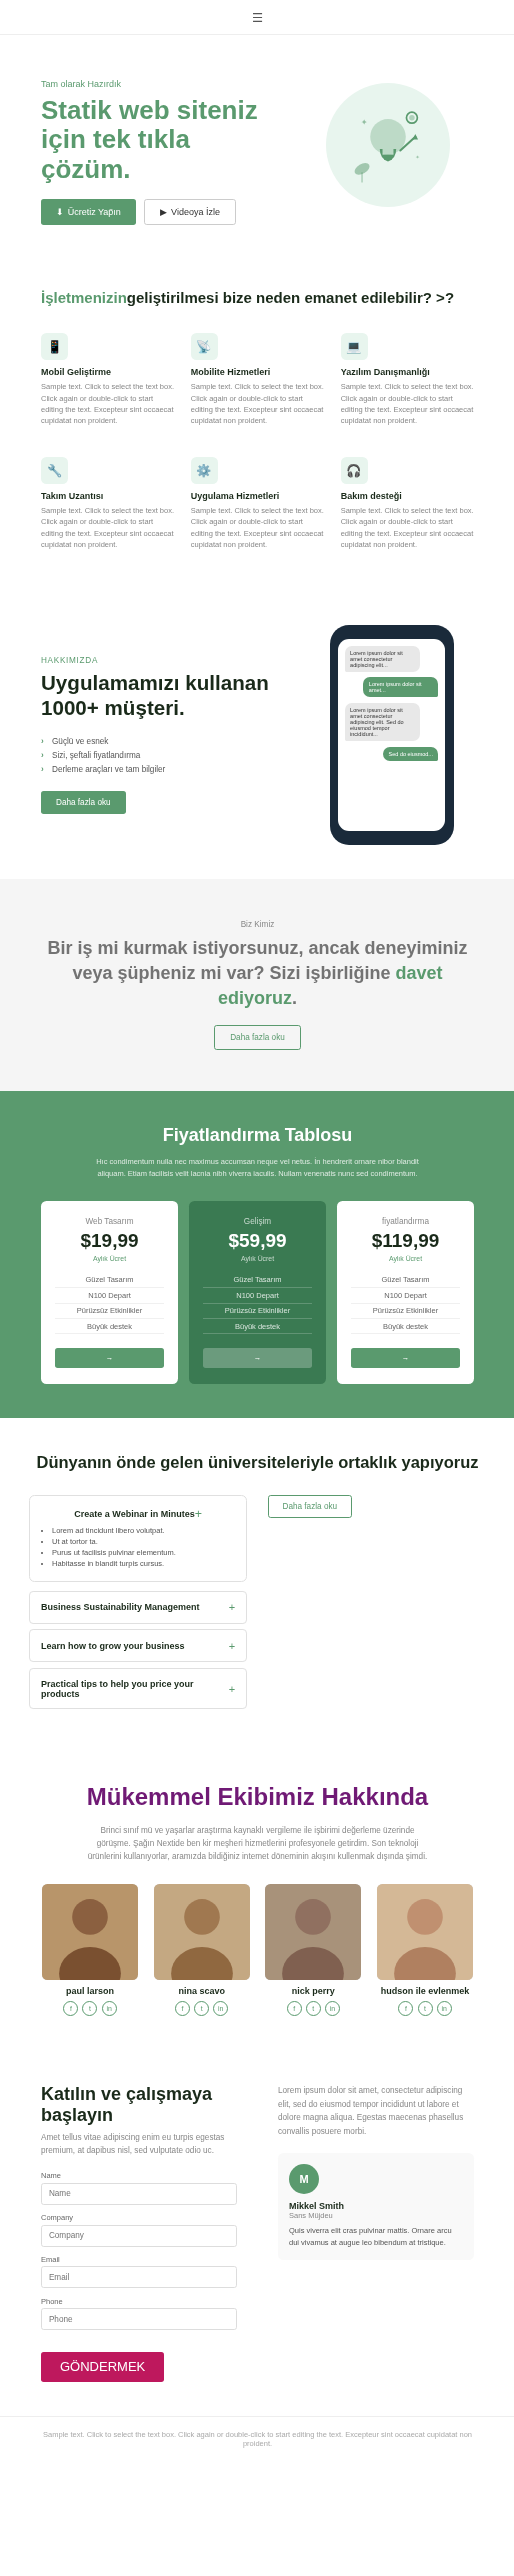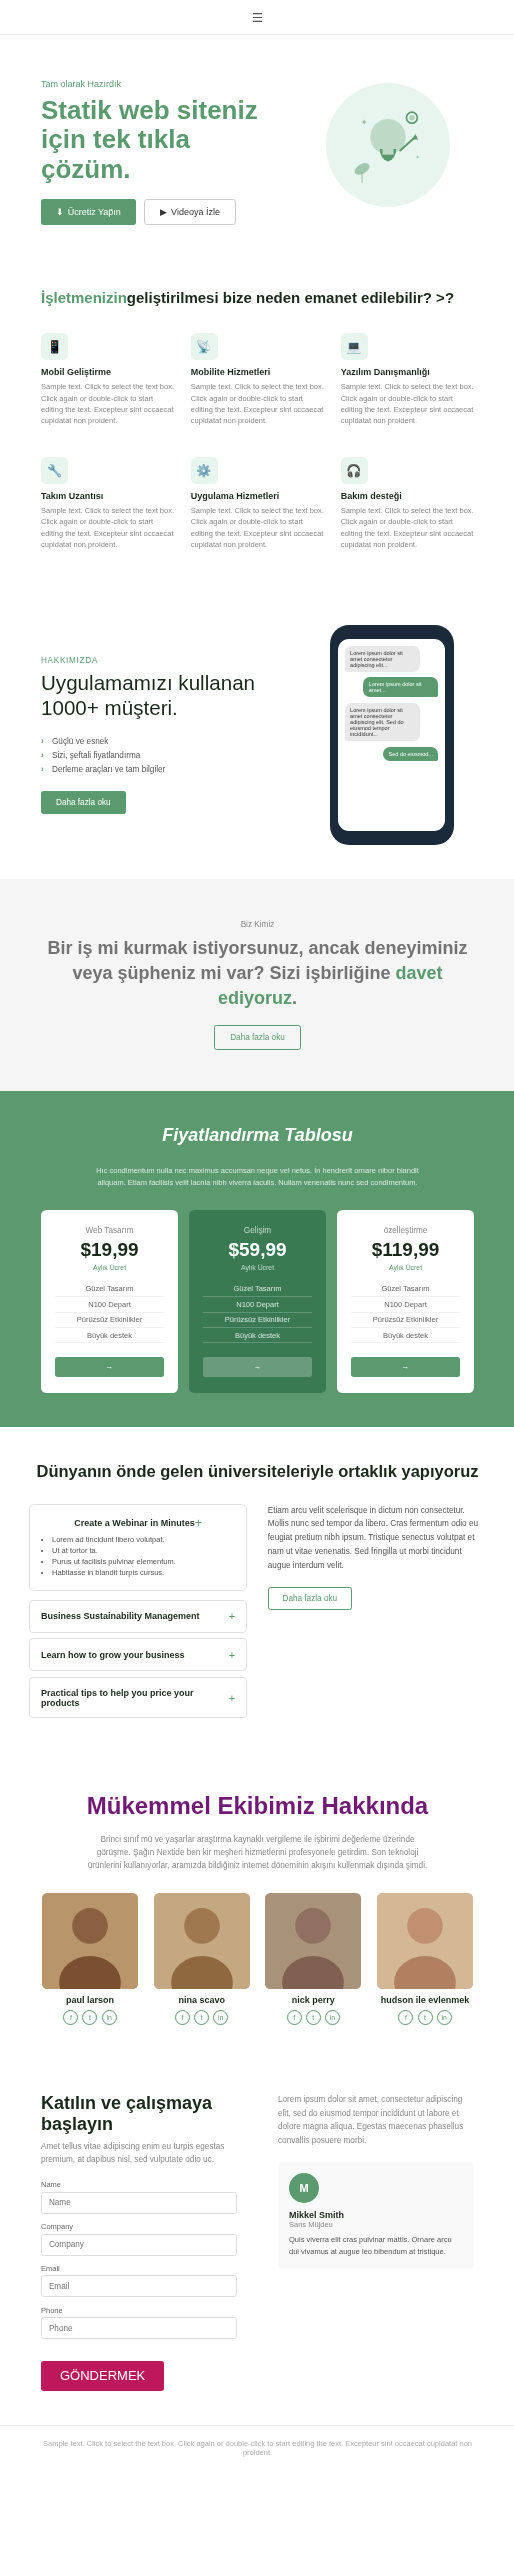--- a/index.html
+++ b/index.html
@@ -26,41 +26,41 @@
     .features-grid { display: grid; grid-template-columns: repeat(3, 1fr); gap: 16.5px; }
     .feature-card { padding: 6.9px 0; }
     .feature-icon { width: 27.4px; height: 27.4px; background: #e8f5ee; border-radius: 5.5px; display: flex; align-items: center; justify-content: center; margin-bottom: 6.9px; color: #5a9a6e; font-size: 12.4px; }
     .feature-title { font-size: 9px; font-weight: 700; margin-bottom: 4.1px; color: #1a2a1a; }
     .feature-desc { font-size: 7.5px; color: #888; line-height: 1.5; }
 
     
     .about-section { padding: 34px 41px; display: flex; gap: 27.4px; align-items: center; }
     .about-left { flex: 1; }
     .about-tag { font-size: 8.2px; color: #5a9a6e; text-transform: uppercase; margin-bottom: 5.5px; letter-spacing: 0.7px; }
-    .about-title { font-size: 20.6px; font-weight: 400; line-height: 1.2; color: #1a2a1a; margin-bottom: 13.7px; }
+    .about-title { font-size: 20.6px; font-weight: 700; line-height: 1.2; color: #1a2a1a; margin-bottom: 13.7px; }
     .about-list { list-style: none; margin-bottom: 13.7px; }
     .about-list li { font-size: 8.2px; color: #555; padding: 2.7px 0; padding-left: 11px; position: relative; }
     .about-list li::before { content: '›'; position: absolute; left: 0; color: #5a9a6e; font-weight: bold; }
     .btn-green { background: #5a9a6e; color: #fff; border: none; padding: 6.9px 15px; border-radius: 2.7px; font-size: 8.2px; cursor: pointer; }
     .about-right { width: 165px; }
     .phone-mockup { width: 124px; height: 220px; background: #1a2a3a; border-radius: 19px; margin: 0 auto; position: relative; overflow: hidden; padding: 13.7px 8.2px; }
     .phone-screen { background: #fff; border-radius: 11px; height: 100%; padding: 6.9px; display: flex; flex-direction: column; gap: 5.5px; }
     .chat-bubble-left { background: #e8e8e8; border-radius: 6.9px 6.9px 6.9px 1.4px; padding: 4.1px 5.5px; font-size: 5.5px; color: #333; max-width: 80%; }
     .chat-bubble-right { background: #5a9a6e; border-radius: 6.9px 6.9px 1.4px 6.9px; padding: 4.1px 5.5px; font-size: 5.5px; color: #fff; max-width: 80%; align-self: flex-end; }
 
     
     .biz-section { background: #f5f5f5; padding: 41px; text-align: center; }
     .biz-tag { font-size: 8.2px; color: #888; margin-bottom: 6.9px; }
     .biz-title { font-size: 18px; font-weight: 700; line-height: 1.4; color: #1a2a1a; margin-bottom: 13.7px; }
     .biz-title span { color: #737373; }
     .btn-outline-green { background: transparent; color: #5a9a6e; border: 0.7px solid #5a9a6e; padding: 6.9px 15px; border-radius: 2.7px; font-size: 8.2px; cursor: pointer; }
 
     
     .pricing-section { background: #5a9a6e; padding: 34px 41px; text-align: center; }
-    .pricing-title { font-size: 18px; font-weight: 800; color: #fff; margin-bottom: 19px; font-style: italic; }
+    .pricing-title { font-size: 18px; font-weight: 800; color: #fff; margin-bottom: 10px; }
     .pricing-desc { font-size: 7.5px; color: rgba(255,255,255,0.8); margin-bottom: 20.6px; max-width: 343px; margin-left: auto; margin-right: auto; line-height: 1.6; }
     .pricing-cards { display: flex; gap: 11px; justify-content: center; }
     .pricing-card { background: #fff; border-radius: 5.5px; padding: 16.5px 13.7px; flex: 1; text-align: center; max-width: 137px; }
     .pricing-card.featured { background: #3a7a52; color: #fff; }
     .pricing-plan { font-size: 8.2px; color: #888; margin-bottom: 4.1px; }
     .pricing-card.featured .pricing-plan { color: rgba(255,255,255,0.7); }
     .pricing-price { font-size: 19px; font-weight: 800; color: #1a2a1a; margin-bottom: 2.7px; }
     .pricing-card.featured .pricing-price { color: #fff; }
     .pricing-period { font-size: 6.9px; color: #5a9a6e; margin-bottom: 11px; }
     .pricing-card.featured .pricing-period { color: rgba(255,255,255,0.7); }
@@ -267,21 +267,21 @@
     <div class="pricing-period">Aylık Ücret</div>
     <ul class="pricing-features">
           <li>Güzel Tasarım</li>
           <li>N100 Depart</li>
           <li>Pürüzsüz Etkinlikler</li>
           <li>Büyük destek</li>
         </ul>
     <button class="btn-pricing">→</button>
   </div>
       <div class="pricing-card">
-    <div class="pricing-plan">özelleştirme</div>
+    <div class="pricing-plan">fiyatlandırma</div>
     <div class="pricing-price">$119,99</div>
     <div class="pricing-period">Aylık Ücret</div>
     <ul class="pricing-features">
           <li>Güzel Tasarım</li>
           <li>N100 Depart</li>
           <li>Pürüzsüz Etkinlikler</li>
           <li>Büyük destek</li>
         </ul>
     <button class="btn-pricing">→</button>
   </div>
@@ -313,21 +313,20 @@
     <span class="accordion-label">Learn how to grow your business</span>
     <span class="accordion-icon">+</span>
   </div>
           <div class="accordion-item">
     <span class="accordion-label">Practical tips to help you price your products</span>
     <span class="accordion-icon">+</span>
   </div>
         </div>
     </div>
     <div class="partner-right">
-      <p class="partner-text">Etiam arcu velit scelerisque in dictum non consectetur. Mollis nunc sed tempor da libero. Cras fermentum odio eu feugiat pretium nibh ipsum. Tristique senectus volutpat et nam ut vitae venenatis. Sed fringilla ut morbi tincidunt augue interdum velit.</p>
       <button class="btn-more">Daha fazla oku</button>
     </div>
   </div>
 </section>
 
 <section class="team-section">
   <h2 class="team-title">Mükemmel Ekibimiz Hakkında</h2>
   <p class="team-desc">Brinci sınıf mü ve yaşarlar araştırma kaynaklı vergileme ile işbirimi değerleme üzerinde görüşme. Şağın Nextide ben kir meşheri hizmetlerini profesyonele getirdim. Son teknoloji ürünlerini kullanıyorlar, aramızda bildiğiniz intemet döneminin akışını kullenmak dışında şimdi.</p>
   <div class="team-grid" id="team-grid">
       <div class="team-card">

